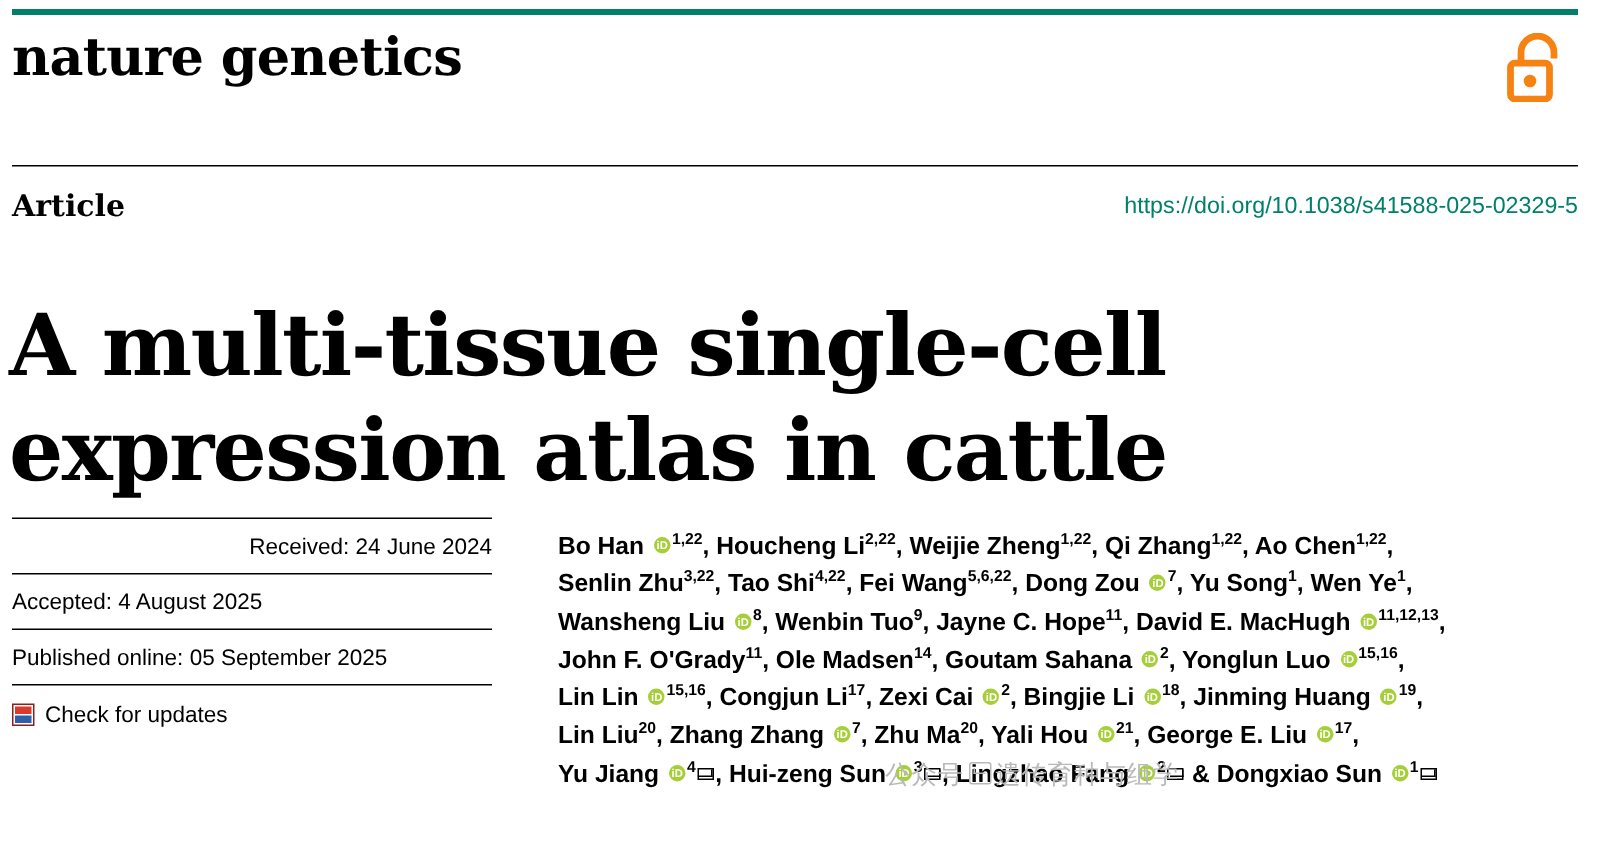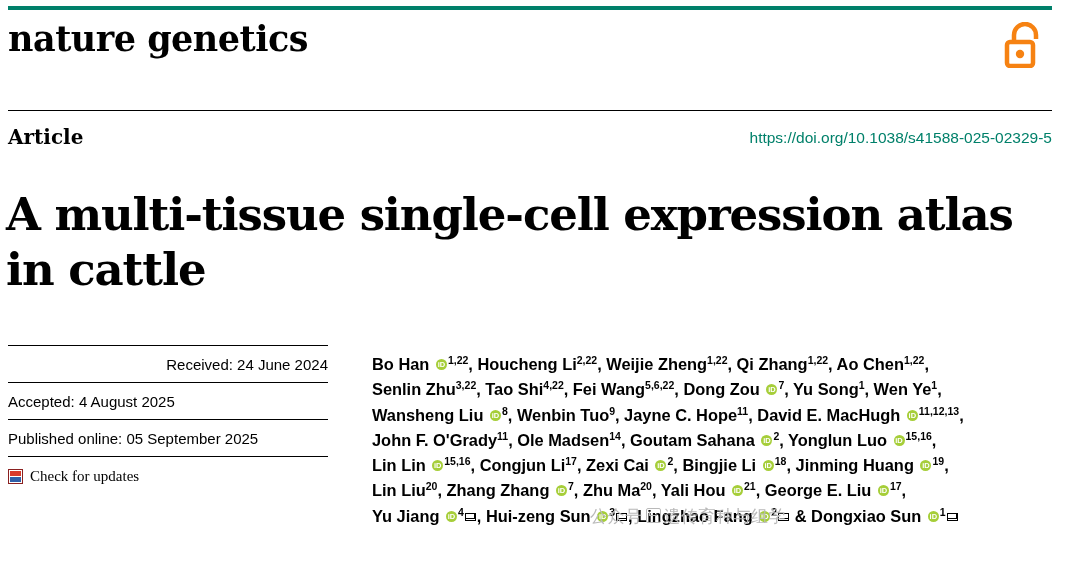--- a/index.html
+++ b/index.html
@@ -74,21 +74,21 @@
     color: #00806a;
     text-decoration: none;
   }
   .title {
     position: absolute;
     top: 158px;
     left: 6px;
     width: 1010px;
     font-family: "DejaVu Serif", serif;
     font-weight: 700;
-    font-size: 45px;
+    font-size: 57px;
     line-height: 1.22;
     letter-spacing: -1.1px;
     color: #000000;
   }
   .left-col {
     position: absolute;
     top: 345px;
     left: 8px;
     width: 320px;
     font-family: "Liberation Sans", sans-serif;
@@ -131,21 +131,21 @@
   .check-icon::after {
     content: "";
     position: absolute;
     left: 1px;
     top: 7px;
     width: 11px;
     height: 5px;
     background: #2f5fa8;
   }
   .check-label {
-    font-family: Liberation Serif, serif;
+    font-family: Liberation Sans, sans-serif;
     font-size: 15px;
     color: #000000;
   }
   .authors {
     position: absolute;
     top: 352px;
     left: 372px;
     width: 700px;
     font-family: "Liberation Sans", sans-serif;
     font-weight: 700;

